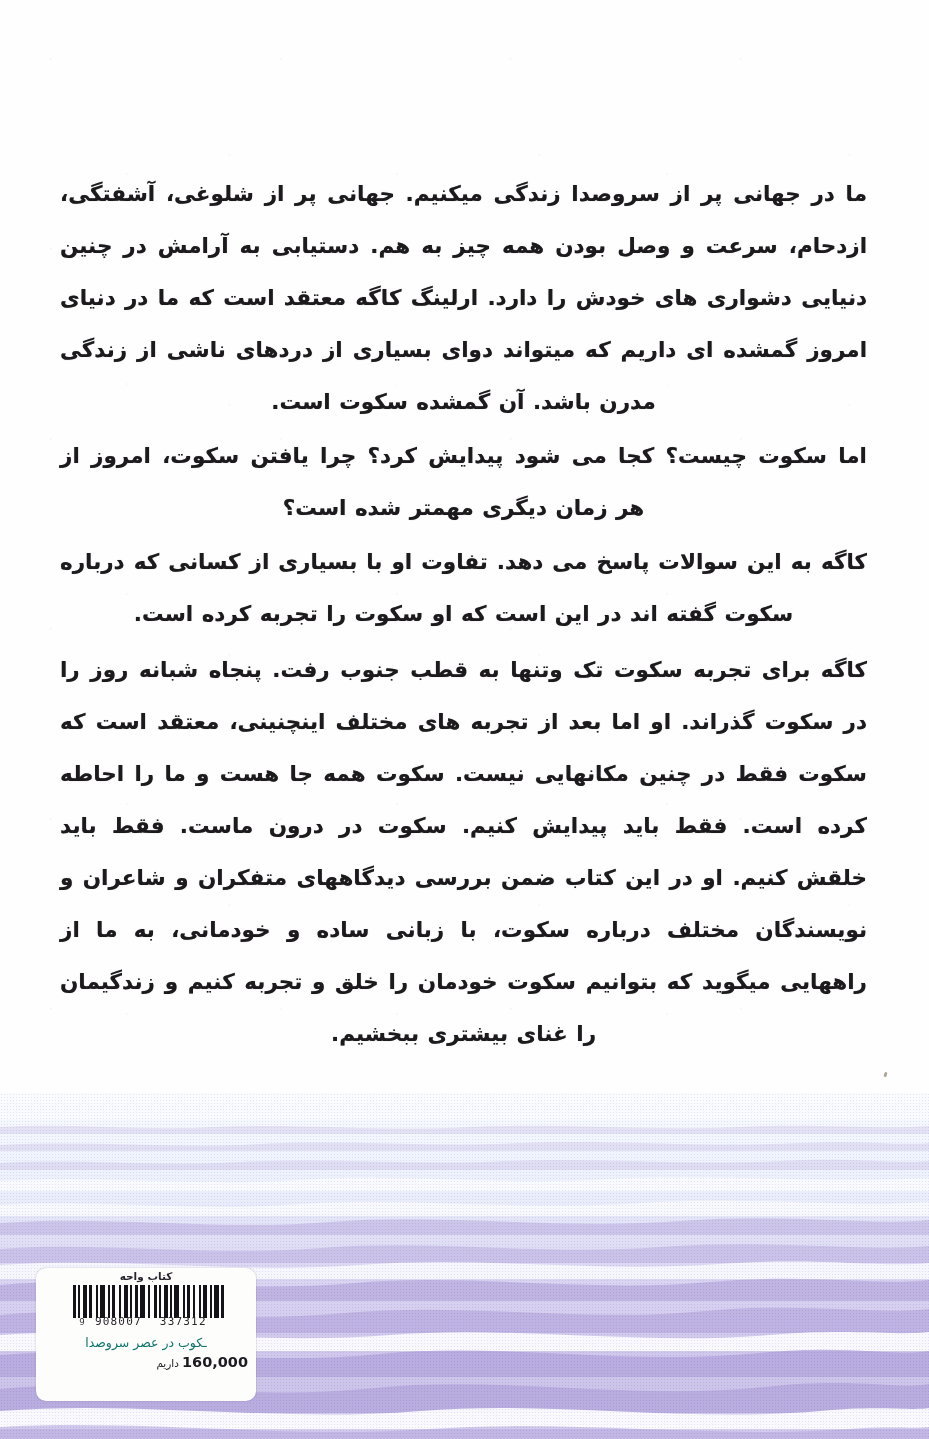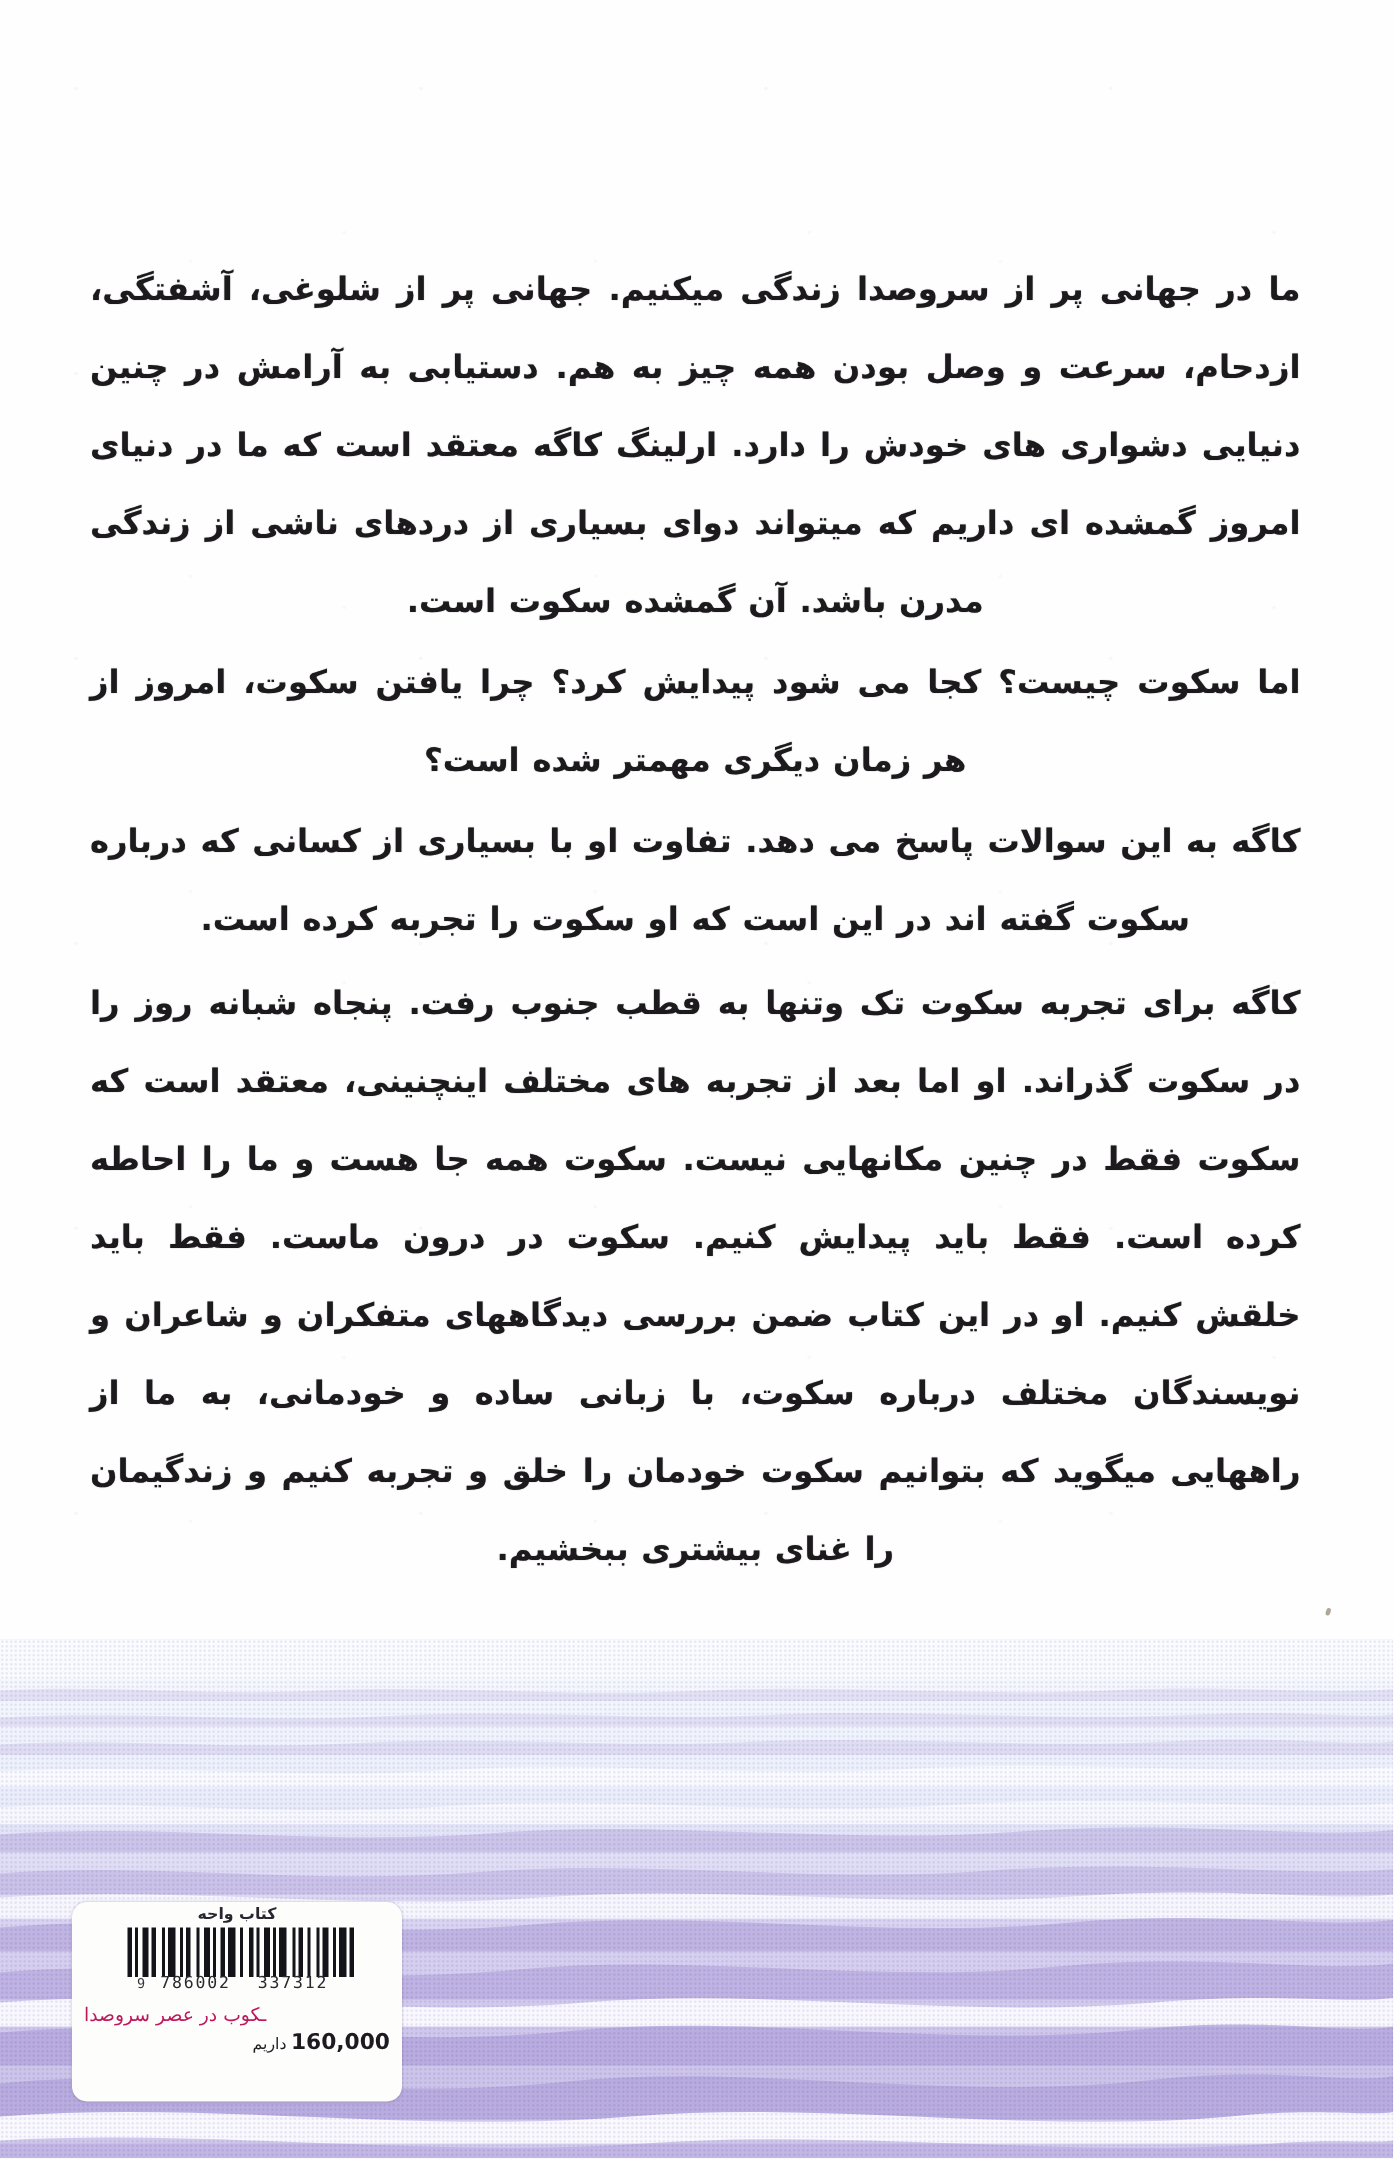--- a/index.html
+++ b/index.html
@@ -84,21 +84,21 @@
     background-image:
       radial-gradient(circle, rgba(124,106,176,.16) 0.6px, transparent 0.9px);
     background-size: 3px 3px;
     pointer-events: none;
     mix-blend-mode: multiply;
   }
 
   
   .sticker {
     position: absolute;
-    left: 48px;
+    left: 36px;
     top: 1268px;
     width: 220px;
     height: 133px;
     background: #fdfdfb;
     border-radius: 10px;
     box-shadow: 0 0 2px rgba(90,80,110,.35);
     direction: rtl;
     overflow: hidden;
   }
   .sticker-pub {
@@ -136,24 +136,24 @@
     font-family: "DejaVu Sans Mono", "Liberation Mono", monospace;
     font-size: 11px;
     color: #2c2830;
     letter-spacing: 1.2px;
   }
   .barcode-digits .lead { font-size: 9px; margin-left: 1px; color: #3a353f; }
   .barcode-digits .grp { margin: 0 9px; }
 
   .sticker-title {
     margin: 7px 8px 0 8px;
-    text-align: left;
+    text-align: center;
     font-size: 12.5px;
     font-weight: 500;
-    color: #be185d;
+    color: #0f766e;
     line-height: 16px;
     white-space: nowrap;
     overflow: hidden;
   }
   .sticker-price {
     margin: 3px 8px 0 8px;
     text-align: right;
     direction: rtl;
     font-size: 13px;
     color: #1d1a22;
@@ -322,21 +322,21 @@
         <i style="width:4px"></i>
           <i class="sp" style="width:3px"></i>
         <i style="width:2px"></i>
           <i class="sp" style="width:2px"></i>
         <i style="width:3px"></i>
       </div>
     </div>
 
     <div class="barcode-digits">
       <span class="lead">9</span>
-      <span class="grp">786002</span>
+      <span class="grp">908007</span>
       <span class="grp">337312</span>
     </div>
 
     <div class="sticker-title">ـکوب در عصر سروصدا</div>
 
     <div class="sticker-price">
       <span class="amount">160,000</span><span class="unit">داریم</span>
     </div>
   </div>
 

